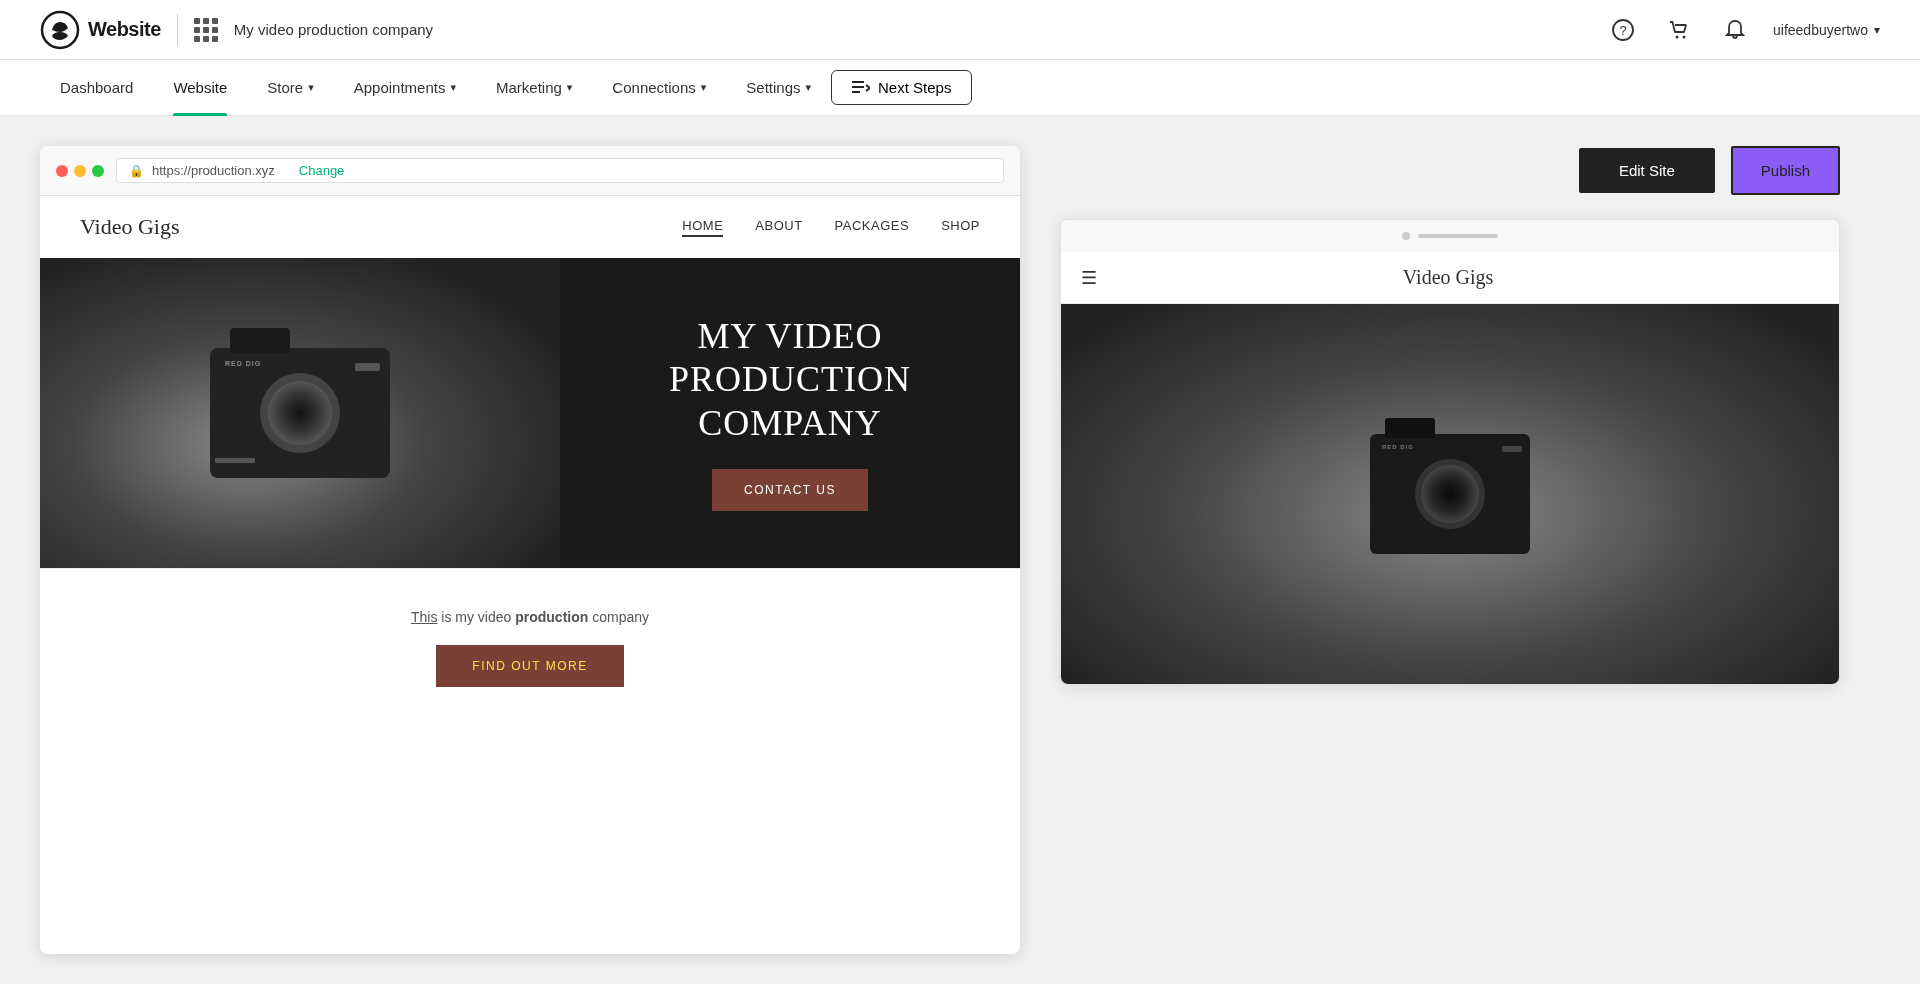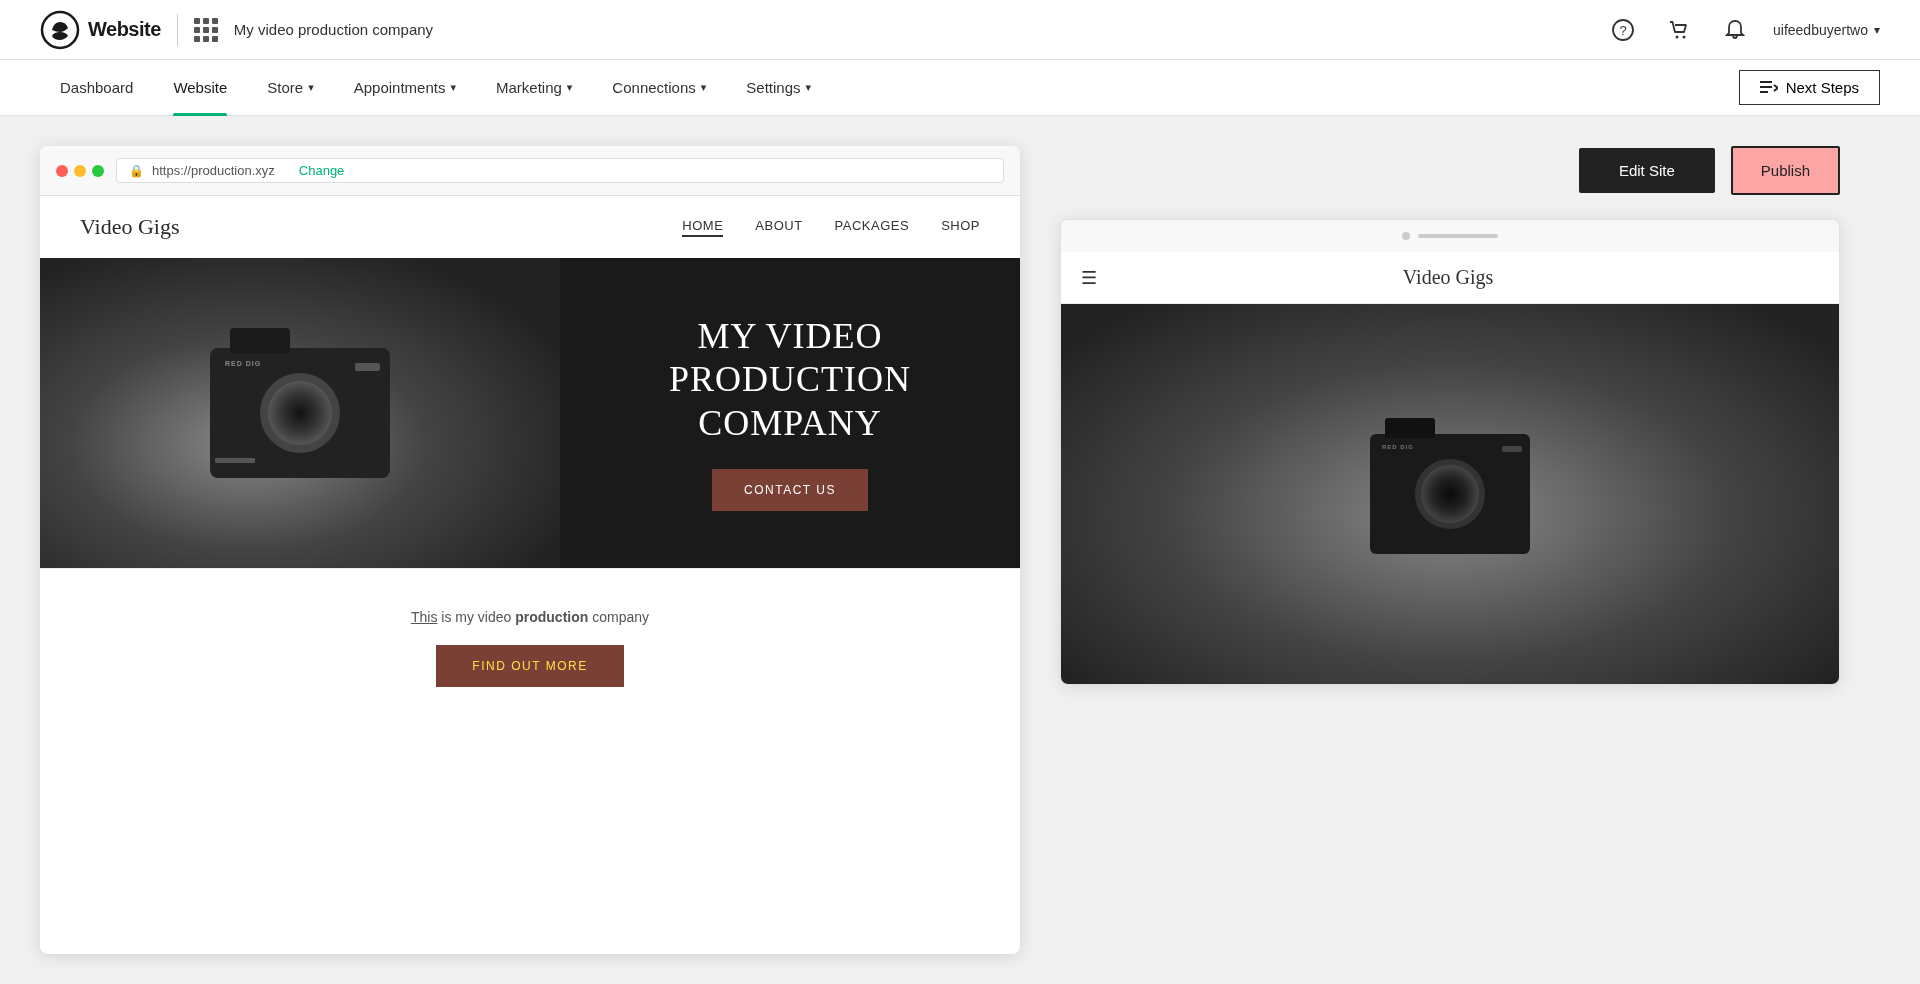--- a/index.html
+++ b/index.html
@@ -17,41 +17,41 @@
     .company-name { font-size: 15px; color: #333; font-weight: 500; }
     .grid-icon { display: inline-grid; grid-template-columns: repeat(3,6px); gap: 3px; }
     .grid-icon span { width: 6px; height: 6px; background: #555; border-radius: 1px; display: block; }
 
     .topbar-right { display: flex; align-items: center; gap: 20px; }
     .icon-btn { width: 36px; height: 36px; display: flex; align-items: center; justify-content: center; cursor: pointer; color: #333; font-size: 20px; border: none; background: none; }
     .user-btn { display: flex; align-items: center; gap: 6px; cursor: pointer; font-size: 14px; color: #333; border: none; background: none; }
 
     
     .navbar {
-      display: flex; align-items: center; justify-content: space-between;
+      display: flex; align-items: center; 
       background: #fff; padding: 0 40px; height: 56px;
       border-bottom: 1px solid #e0e0e0;
     }
     .nav-links { display: flex; align-items: center; gap: 0; }
     .nav-item {
       padding: 0 20px; height: 56px; display: flex; align-items: center;
       font-size: 15px; color: #333; cursor: pointer; position: relative;
       text-decoration: none; white-space: nowrap; border: none; background: none;
     }
     .nav-item.active { color: #1a1a1a; font-weight: 500; }
     .nav-item.active::after {
       content: ''; position: absolute; bottom: 0; left: 20px; right: 20px;
       height: 3px; background: #00b377; border-radius: 2px 2px 0 0;
     }
     .nav-item .chevron { font-size: 11px; margin-left: 5px; }
 
     .next-steps-btn {
       display: flex; align-items: center; gap: 8px;
       border: 1.5px solid #333; background: #fff; padding: 8px 20px;
-      font-size: 15px; font-weight: 500; cursor: pointer; border-radius: 0;
+      font-size: 15px; font-weight: 500; cursor: pointer; border-radius: 6px;
     }
 
     
     .main-content {
       display: flex; gap: 0; padding: 30px 40px; min-height: 868px;
       background: #f0f0f0;
     }
 
     
     .browser-preview {
@@ -147,21 +147,21 @@
 
     
     .action-buttons {
       display: flex; gap: 16px; justify-content: flex-end; align-items: center;
     }
     .edit-site-btn {
       background: #222; color: #fff; border: none; padding: 14px 40px;
       font-size: 15px; font-weight: 500; cursor: pointer; border-radius: 2px;
     }
     .publish-btn {
-      background: #fca5a5; color: #222; border: 2px solid #222; padding: 14px 28px;
+      background: #8b5cf6; color: #222; border: 2px solid #222; padding: 14px 28px;
       font-size: 15px; font-weight: 500; cursor: pointer; border-radius: 2px;
     }
 
     
     .mobile-preview {
       background: #fff; border-radius: 8px; box-shadow: 0 2px 16px rgba(0,0,0,0.1);
       overflow: hidden; border: 1px solid #e0e0e0;
     }
     .mobile-status-bar {
       display: flex; align-items: center; justify-content: center; padding: 12px;

